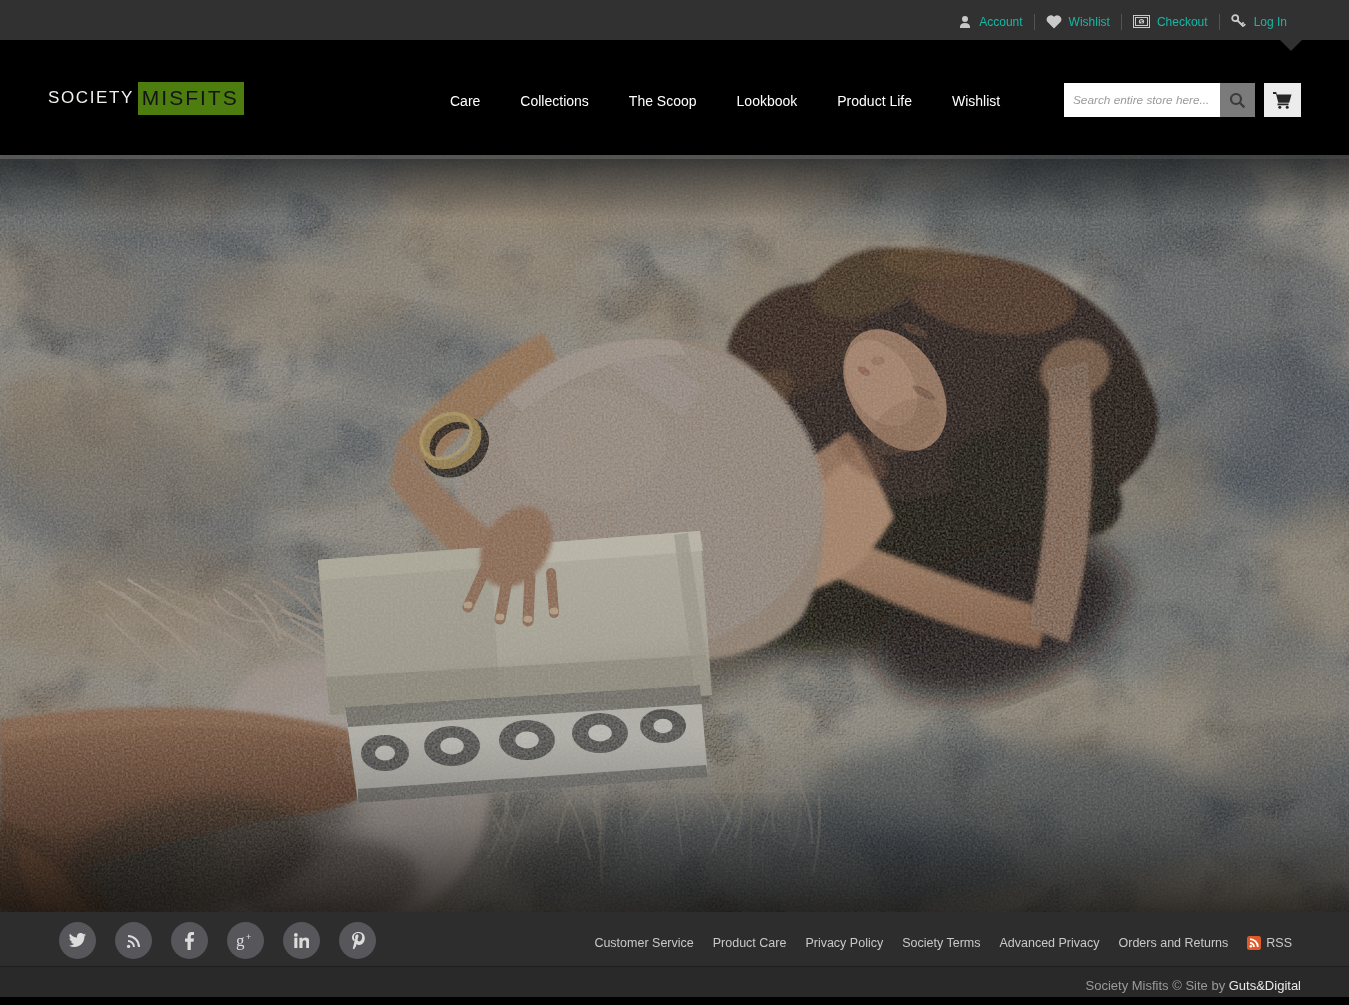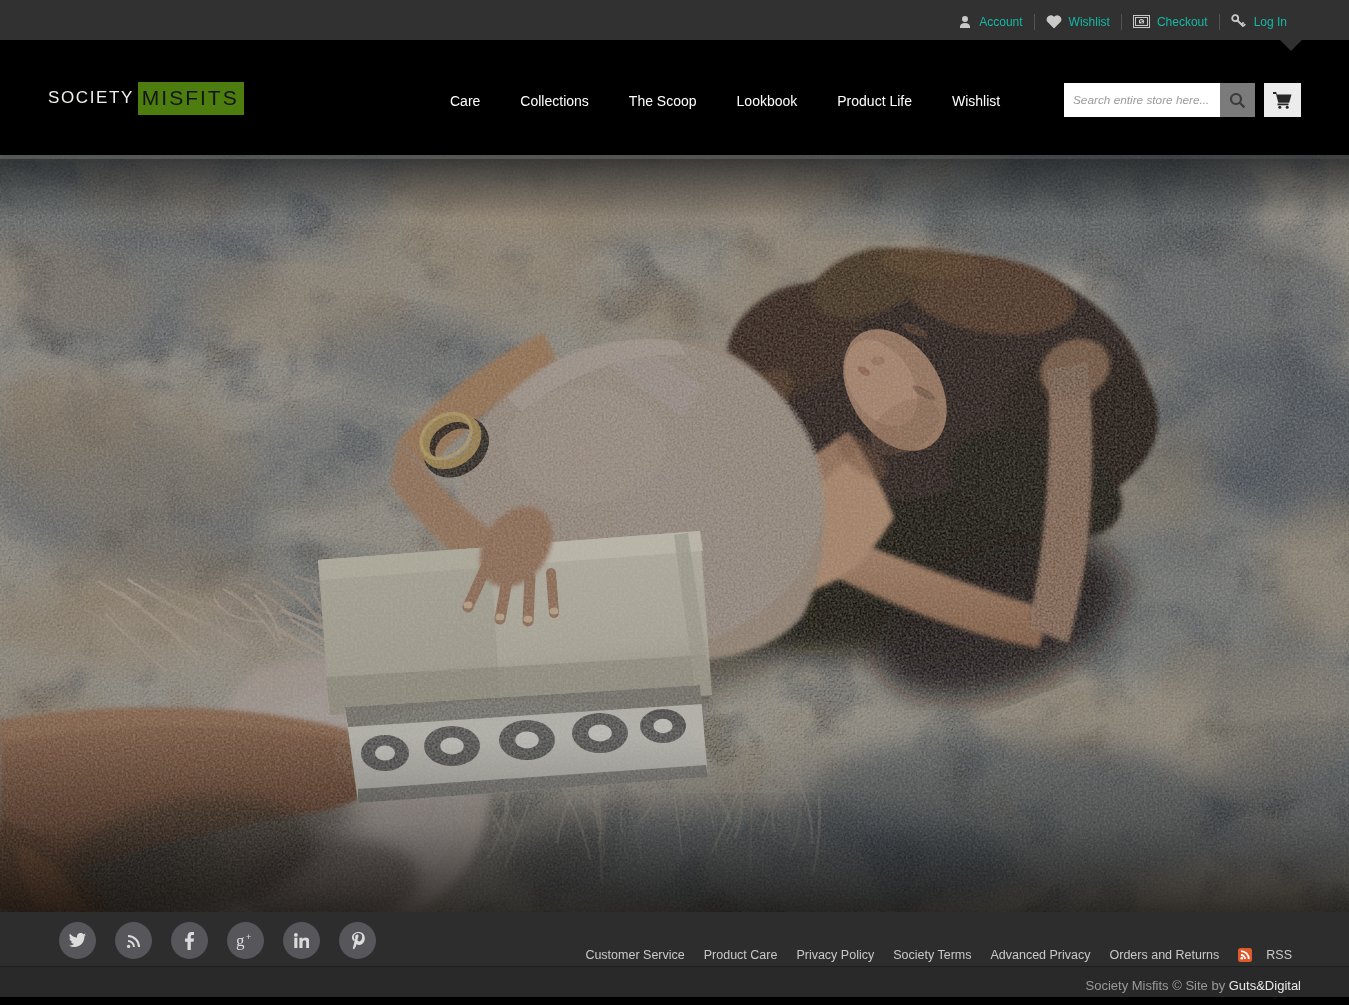--- a/index.html
+++ b/index.html
@@ -19,23 +19,23 @@
 .searchwrap { position:absolute; left:1064px; top:43px; height:24px; display:flex; }
 .searchwrap input { width:156px; height:34px; border:0; padding:0 9px; font-size:11.8px; font-style:italic; color:#999; background:#fff; font-family:"Liberation Sans", sans-serif; }
 .searchwrap input::placeholder { color:#9a9a9a; }
 .btn-search { width:35px; height:34px; background:#7b7b7b; border:0; display:flex; align-items:center; justify-content:center; }
 .btn-cart { position:absolute; left:1264px; top:43px; width:37px; height:34px; background:#ececec; border:0; display:flex; align-items:center; justify-content:center; }
 .hero { height:757px; position:relative; overflow:hidden; }
 .hero svg { display:block; }
 .footer { height:54px; background:#2e2d2d; position:relative; }
 .social { position:absolute; left:59px; top:10px; display:flex; gap:19px; }
 .social .c { width:37px; height:37px; border-radius:50%; background:#57565a; display:flex; align-items:center; justify-content:center; }
-.flinks { position:absolute; right:57px; top:16px; height:54px; display:flex; align-items:center; color:#c9c9c9; font-size:12.5px; gap:19px;justify-content:center; }
+.flinks { position:absolute; right:57px; top:4px; height:54px; display:flex; align-items:center; color:#c9c9c9; font-size:12.5px; gap:19px;justify-content:center; }
 .flinks a { color:#c9c9c9; text-decoration:none; }
-.flinks .rss { display:flex; align-items:center; gap:14px; }
+.flinks .rss { display:flex; align-items:center; gap:5px; }
 .bottombar { height:31px; background:#2a2929; border-top:1px solid #1f1e1e; position:relative; }
 .copy { position:absolute; right:48px; top:11px; color:#9a9a9a; font-size:13px; }
 .copy b { color:#e8e8e8; font-weight:normal; }
 </style>
 </head>
 <body>
 <div class="topbar">
   <div class="topbar-inner">
     <span class="item"><svg width="14" height="14" viewBox="0 0 14 14">
           <path fill="#c9c9c9" d="M7 1a3 3 0 0 1 3 3 3 3 0 0 1-3 3 3 3 0 0 1-3-3 3 3 0 0 1 3-3zm0 7c3 0 5 1.6 5 3.6V13H2v-1.4C2 9.6 4 8 7 8z"></path>

